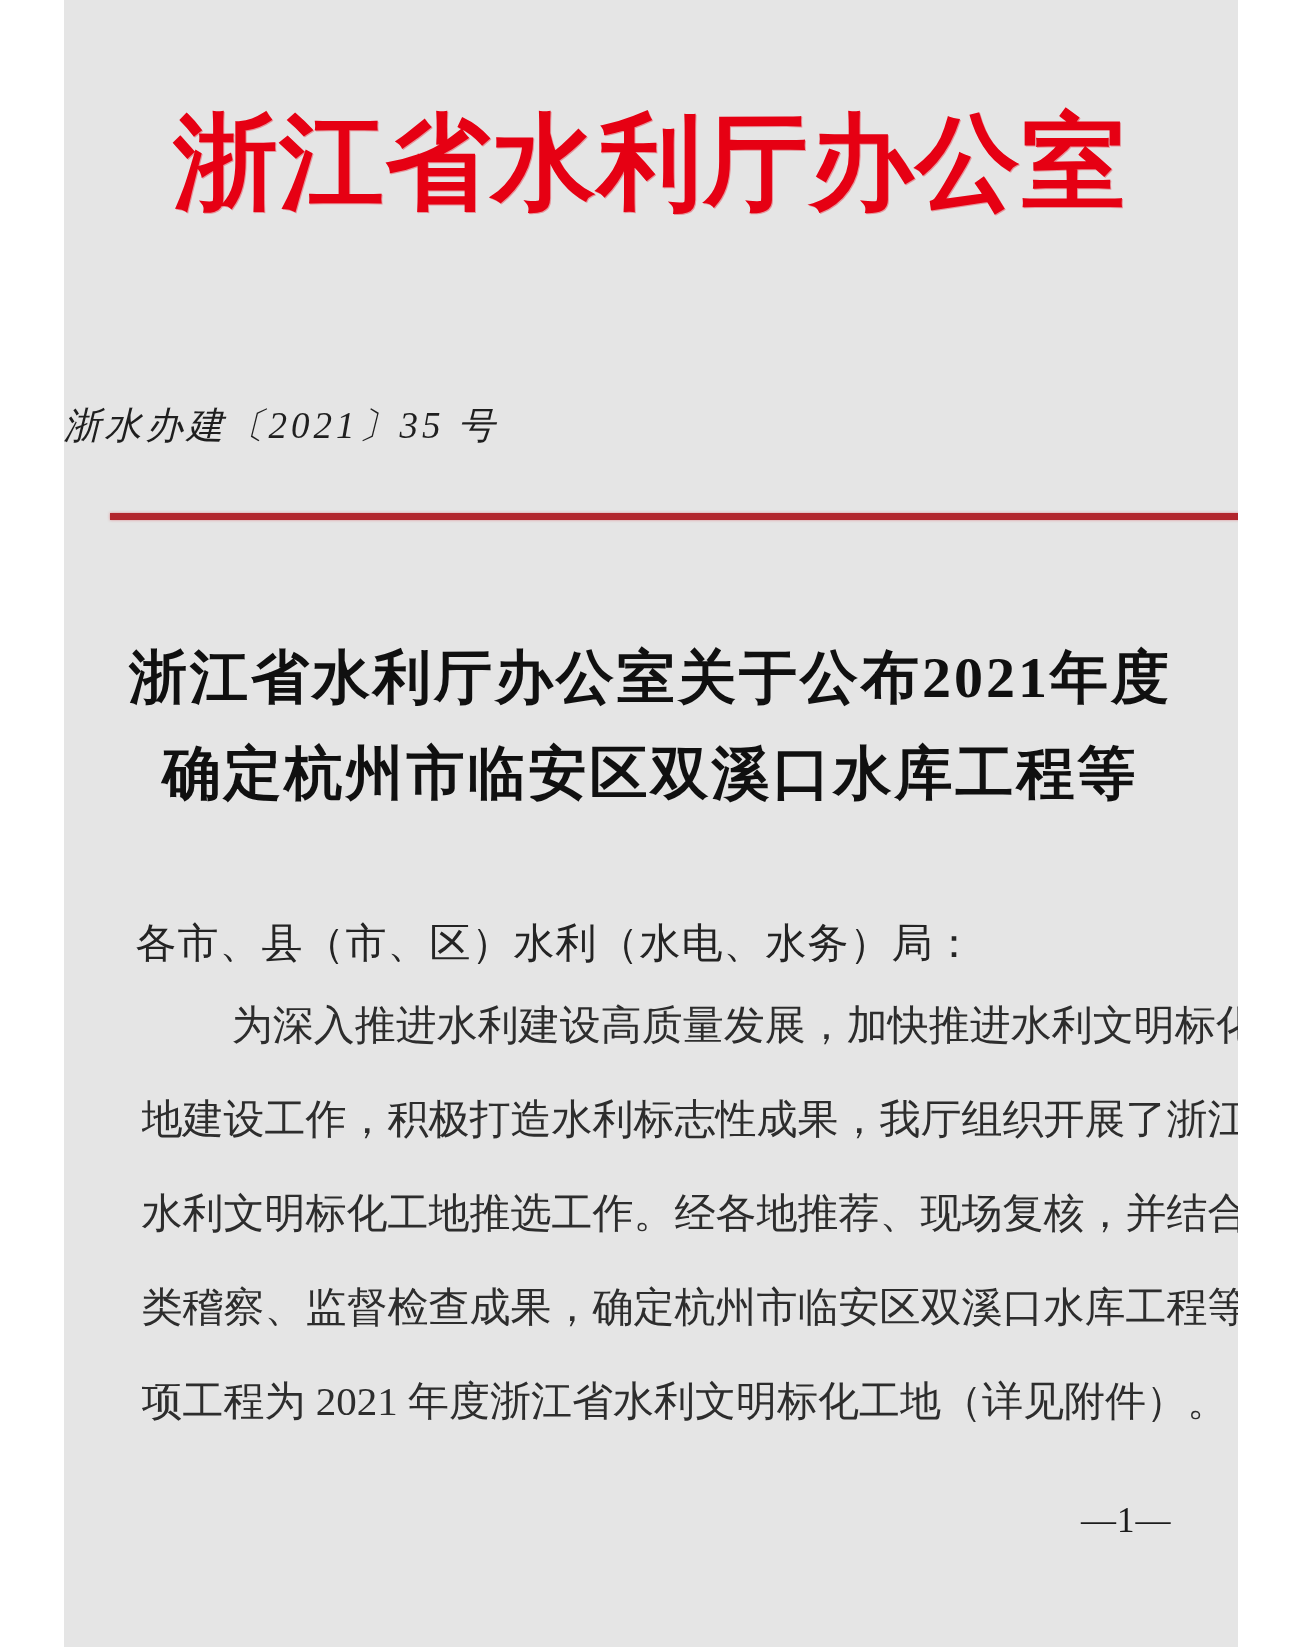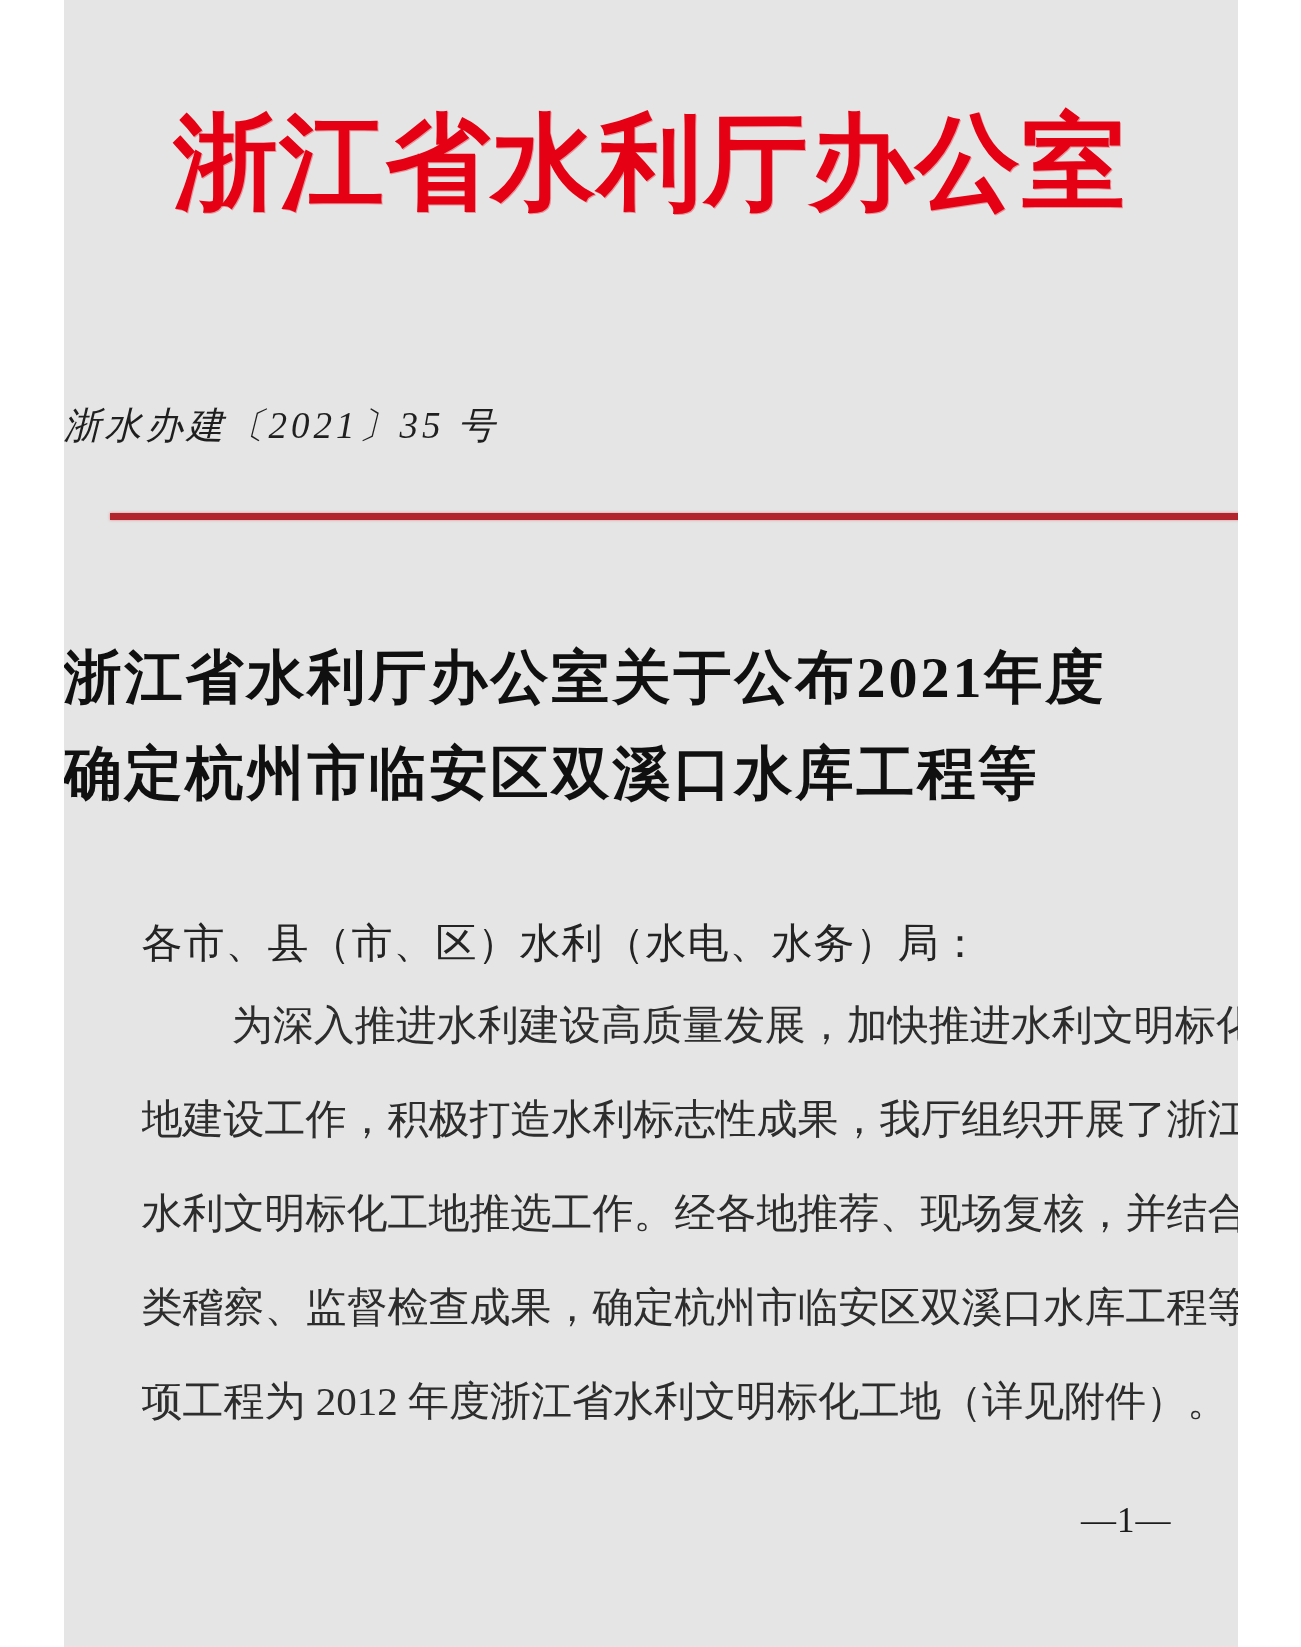--- a/index.html
+++ b/index.html
@@ -54,33 +54,33 @@
     height: 7px;
     background: #b2252c;
     box-shadow: 0 0 3px rgba(214, 60, 70, 0.55);
   }
   
   .notice-title {
     position: absolute;
     top: 630px;
     left: 0;
     width: 100%;
-    text-align: left;
+    text-align: center;
     font-weight: 900;
     font-size: 58px;
     line-height: 96px;
     letter-spacing: 3px;
     color: #101010;
     white-space: nowrap;
   }
   
   .salutation {
     position: absolute;
     top: 896px;
-    left: 78px;
+    left: 72px;
     width: 1110px;
     font-size: 41px;
     line-height: 94px;
     letter-spacing: 1px;
     color: #242424;
     white-space: nowrap;
   }
   
   .body-text {
     position: absolute;
@@ -131,18 +131,18 @@
     <div>确定杭州市临安区双溪口水库工程等</div>
   </div>
 
   <div class="salutation">各市、县（市、区）水利（水电、水务）局：</div>
 
   <div class="body-text">
     <div class="line indent">为深入推进水利建设高质量发展，加快推进水利文明标化工</div>
     <div class="line">地建设工作，积极打造水利标志性成果，我厅组织开展了浙江省</div>
     <div class="line">水利文明标化工地推选工作。经各地推荐、现场复核，并结合各</div>
     <div class="line">类稽察、监督检查成果，确定杭州市临安区双溪口水库工程等 26</div>
-    <div class="line last">项工程为 2012 年度浙江省水利文明标化工地（详见附件）。</div>
+    <div class="line last">项工程为 2021 年度浙江省水利文明标化工地（详见附件）。</div>
   </div>
 
   <div class="page-number">—1—</div>
 
 </div>
 
 </body></html>

